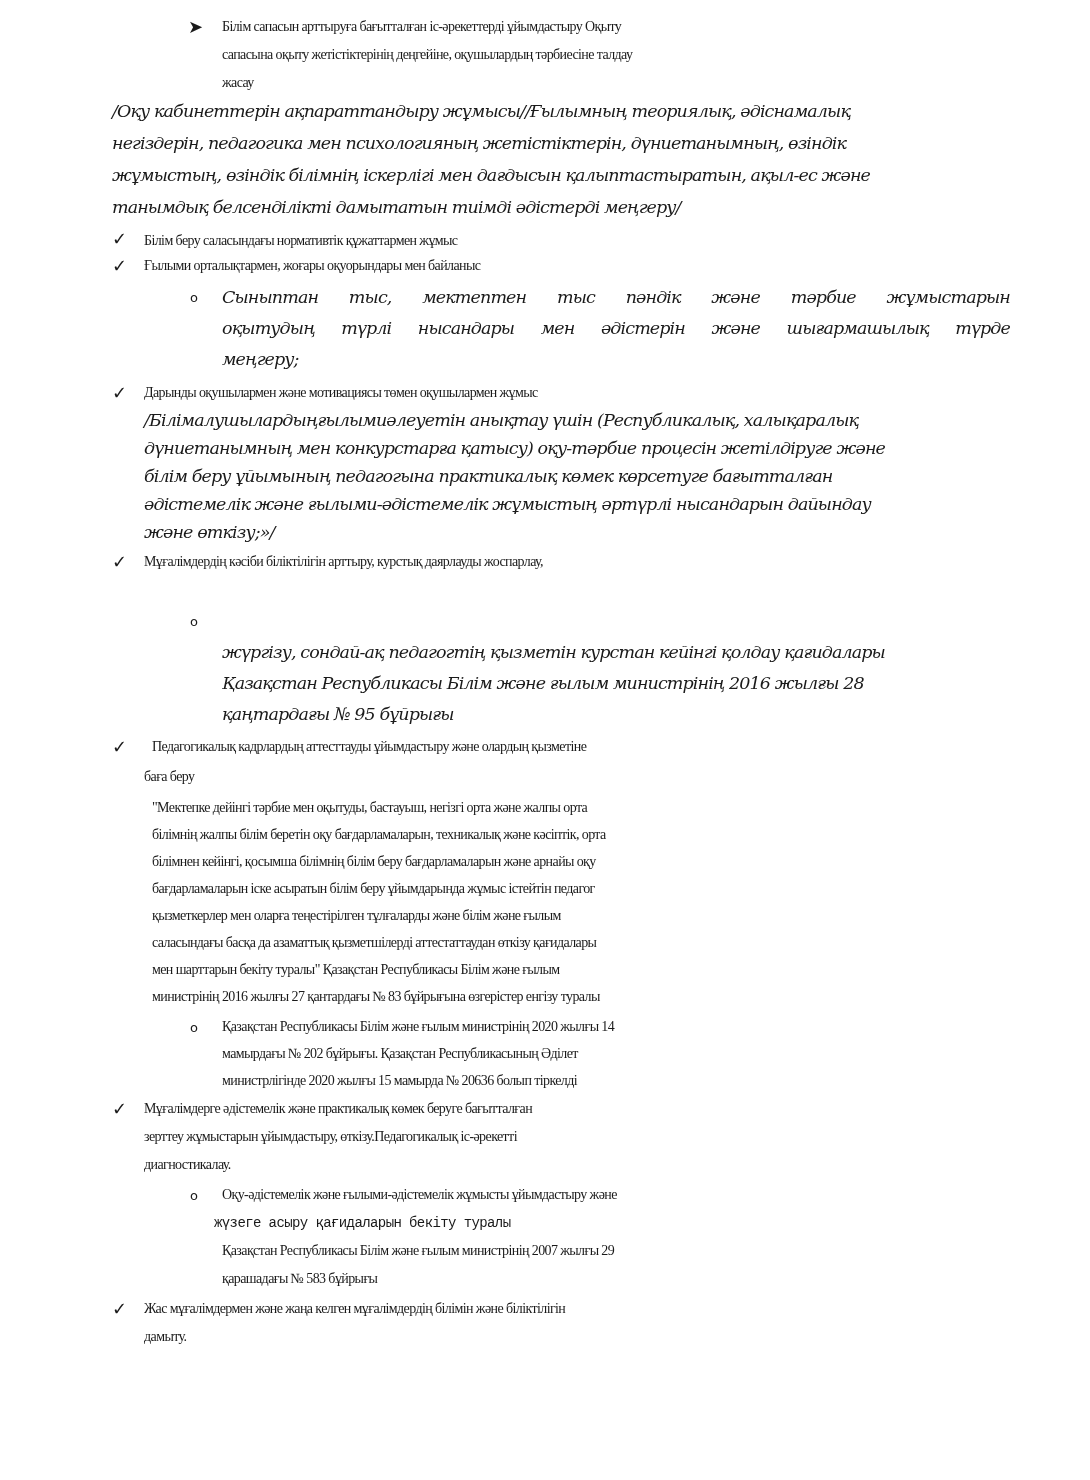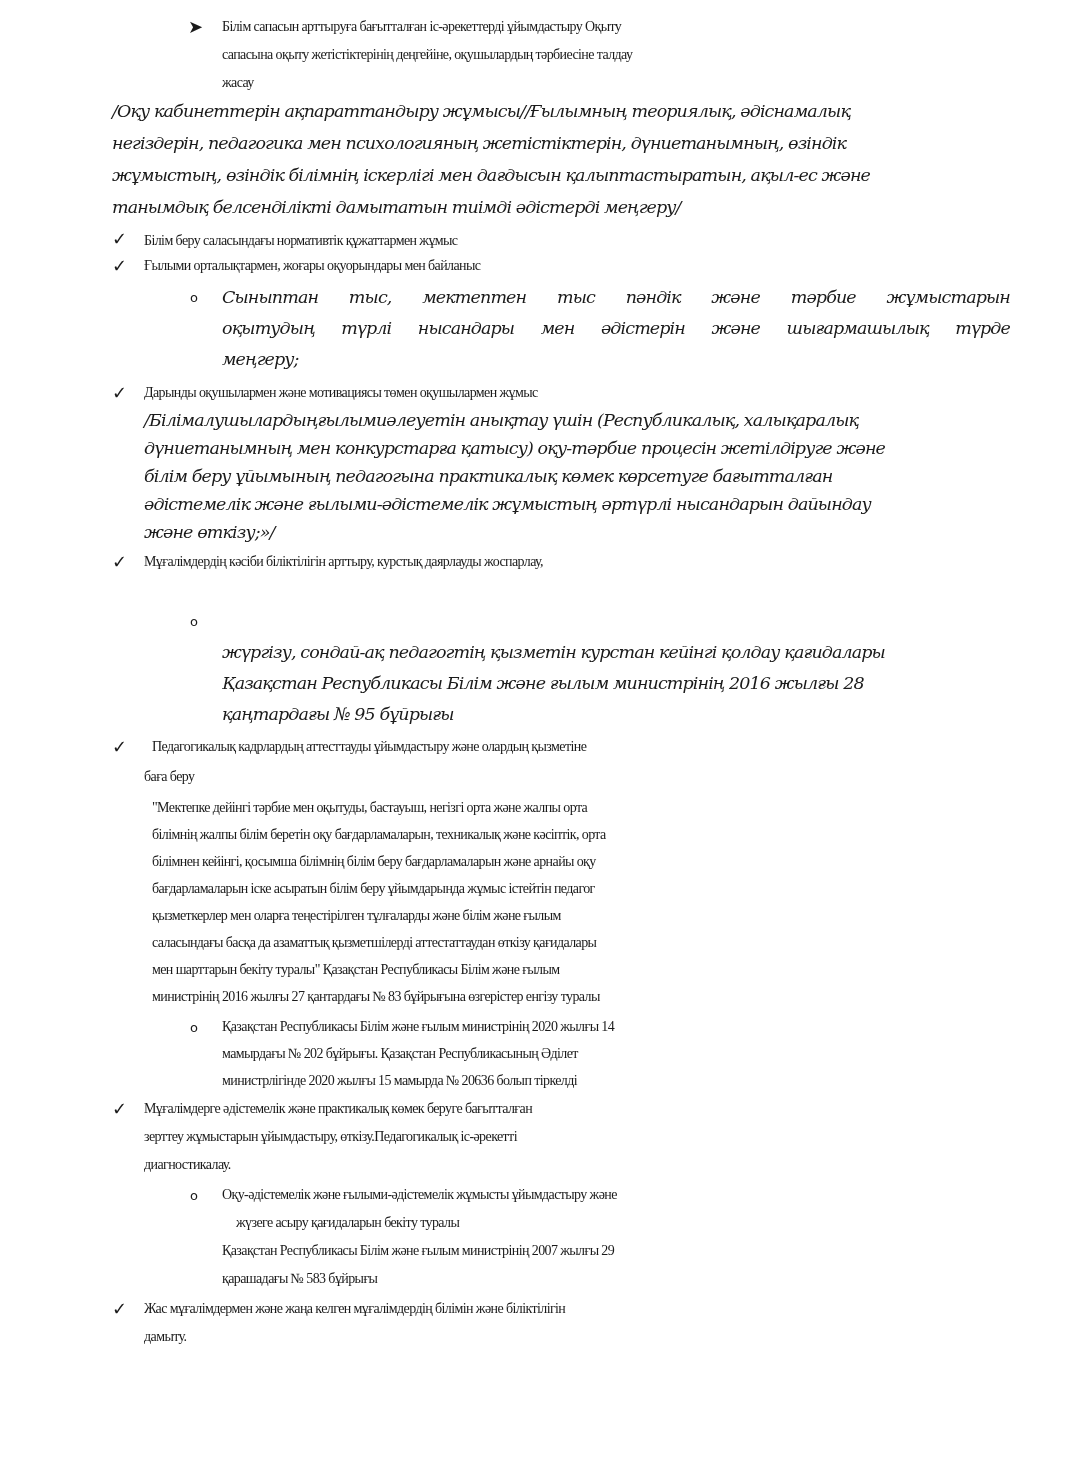--- a/index.html
+++ b/index.html
@@ -77,21 +77,21 @@
   <div class="line" style="left:222px; top:1041px;">мамырдағы № 202 бұйрығы. Қазақстан Республикасының Әділет</div>
   <div class="line" style="left:222px; top:1068px;">министрлігінде 2020 жылғы 15 мамырда № 20636 болып тіркелді</div>
 
   <span class="bullet check" style="left:112px; top:1096px;">✓</span>
   <div class="line" style="left:144px; top:1096px;">Мұғалімдерге әдістемелік және практикалық көмек беруге бағытталған</div>
   <div class="line" style="left:144px; top:1124px;">зерттеу  жұмыстарын ұйымдастыру, өткізу.Педагогикалық іс-әрекетті</div>
   <div class="line" style="left:144px; top:1152px;">диагностикалау.</div>
 
   <span class="bullet circle" style="left:190px; top:1183px;">o</span>
   <div class="line" style="left:222px; top:1182px;">Оқу-әдістемелік және ғылыми-әдістемелік жұмысты ұйымдастыру және</div>
-  <div class="line" style="left:236px; top:1210px;">жүзеге асыру қағидаларын бекіту туралы</div>
+  <div class="line" style="left:214px; top:1210px;font-family:Liberation Mono, monospace;">жүзеге асыру қағидаларын бекіту туралы</div>
   <div class="line" style="left:222px; top:1238px;">Қазақстан Республикасы Білім және ғылым министрінің 2007 жылғы 29</div>
   <div class="line" style="left:222px; top:1266px;">қарашадағы № 583 бұйрығы</div>
 
   <span class="bullet check" style="left:112px; top:1296px;">✓</span>
   <div class="line" style="left:144px; top:1296px;">Жас мұғалімдермен және жаңа келген мұғалімдердің білімін және біліктілігін</div>
   <div class="line" style="left:144px; top:1324px;">дамыту.</div>
 
 </div>
 
 </body></html>

